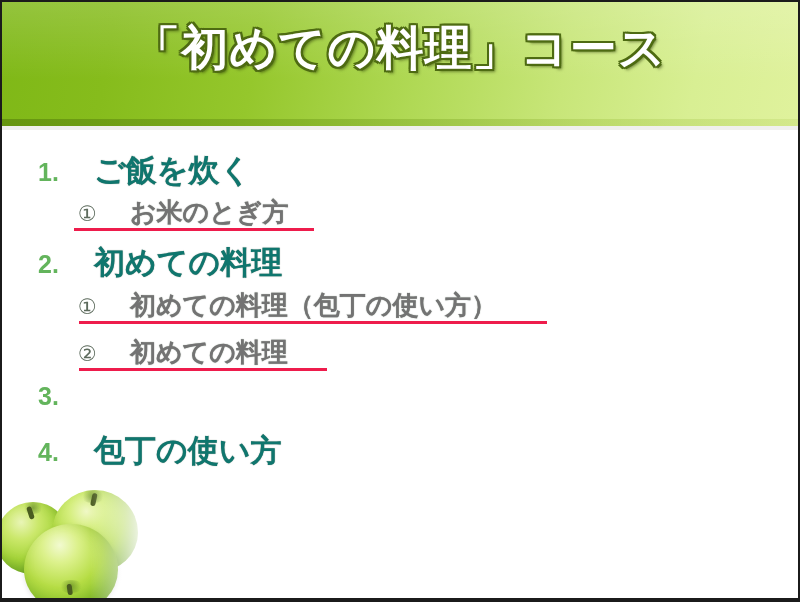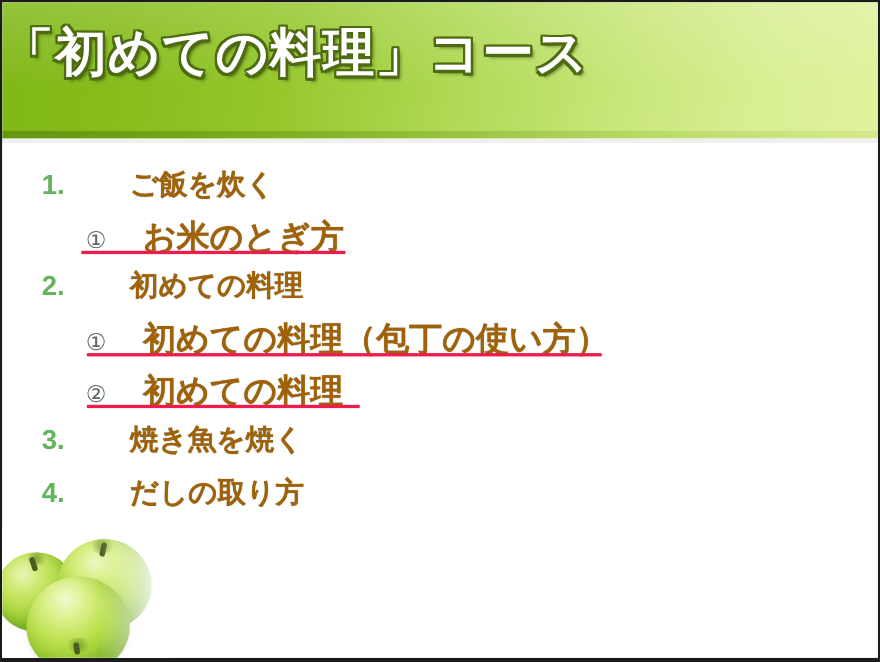--- a/index.html
+++ b/index.html
@@ -61,20 +61,21 @@
     background: linear-gradient(to bottom,
         rgba(255,255,255,.16), rgba(255,255,255,0));
     pointer-events: none;
   }
 
   .slide-title {
     position: absolute;
     left: 0;
     right: 0;
     top: 22px;
+    text-align: center;
     font-size: 47px;
     line-height: 1;
     font-weight: 700;
     color: #ffffff;
     letter-spacing: 1px;
     white-space: nowrap;
     text-shadow:
       2px 0 0 #4e6b12, -2px 0 0 #4e6b12,
       0 2px 0 #4e6b12, 0 -2px 0 #4e6b12,
       2px 2px 0 #4e6b12, -2px 2px 0 #4e6b12,
@@ -119,40 +120,39 @@
   
   .row.lvl1 { left: 36px; }
   .row.lvl1 .marker {
     width: 56px;
     color: #63b45c;
     font-size: 25px;
     font-weight: 700;
     flex: none;
   }
   .row.lvl1 .text {
-    font-size: 26px;
-    font-weight: 700;
-    color: #a16207;
+    font-size: 31px;
+    font-weight: 700;
+    color: #0f766e;
     text-shadow: 0 0 1px rgba(17,40,15,.55);
-    margin-left: 24px;
   }
 
   
   .row.lvl2 { left: 76px; }
   .row.lvl2 .marker {
     width: 52px;
     color: #5d6b5d;
     font-size: 21px;
     font-weight: 400;
     flex: none;
   }
   .row.lvl2 .text {
-    font-size: 30px;
-    font-weight: 700;
-    color: #a16207;
+    font-size: 26px;
+    font-weight: 700;
+    color: #737373;
     text-shadow: 0 0 1px rgba(17,40,15,.5);
   }
 
   
   .rule {
     position: absolute;
     height: 3px;
     background: #ee1c4c;
   }
 
@@ -250,25 +250,24 @@
           <span class="text">初めての料理（包丁の使い方）</span>
         </div>
         <div class="rule" style="left: 77px; top: 191px; width: 468px;"></div>
         <div class="row lvl2" style="top: 205px;">
           <span class="marker">②</span>
           <span class="text">初めての料理</span>
         </div>
         <div class="rule" style="left: 77px; top: 238px; width: 248px;"></div>
         <div class="row lvl1" style="top: 252px;">
           <span class="marker">3.</span>
-          <span class="text">焼き魚を焼く</span>
         </div>
         <div class="row lvl1" style="top: 300px;">
           <span class="marker">4.</span>
-          <span class="text">だしの取り方</span>
+          <span class="text">包丁の使い方</span>
         </div>
       </div>
 
     <div class="apples">
       <div class="apple a1"></div>
       <div class="apple a2"></div>
       <div class="dimple d1"></div>
       <div class="dimple d2"></div>
       <div class="stem s1"></div>
       <div class="stem s2"></div>

